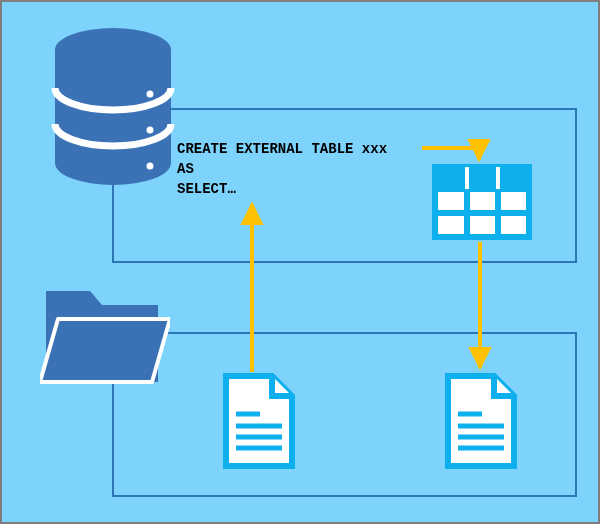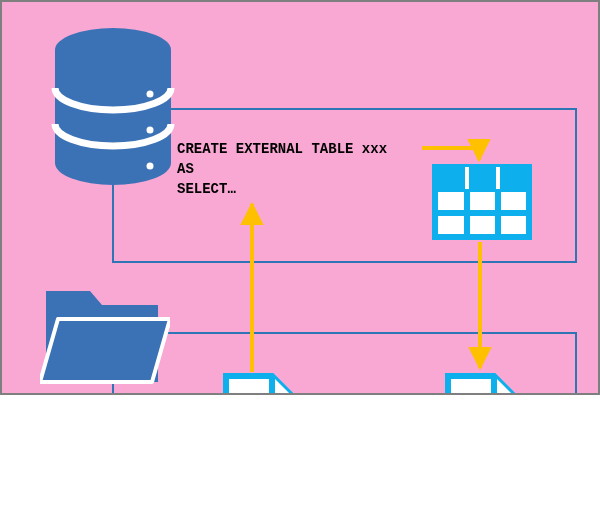--- a/index.html
+++ b/index.html
@@ -6,24 +6,24 @@
     margin: 0;
     padding: 0;
     width: 600px;
     height: 532px;
     background: #ffffff;
     font-family: "Consolas", "Courier New", monospace;
   }
   .canvas {
     position: relative;
     width: 600px;
-    height: 395px;
+    height: 524px;
     box-sizing: border-box;
     border: 2px solid #7f7f7f;
-    background: #f9a8d4;
+    background: #7dd3fc;
     overflow: hidden;
   }
   
   .frame {
     position: absolute;
     border: 2px solid #2e75b6;
     box-sizing: border-box;
     background: transparent;
   }
   .frame-top {

